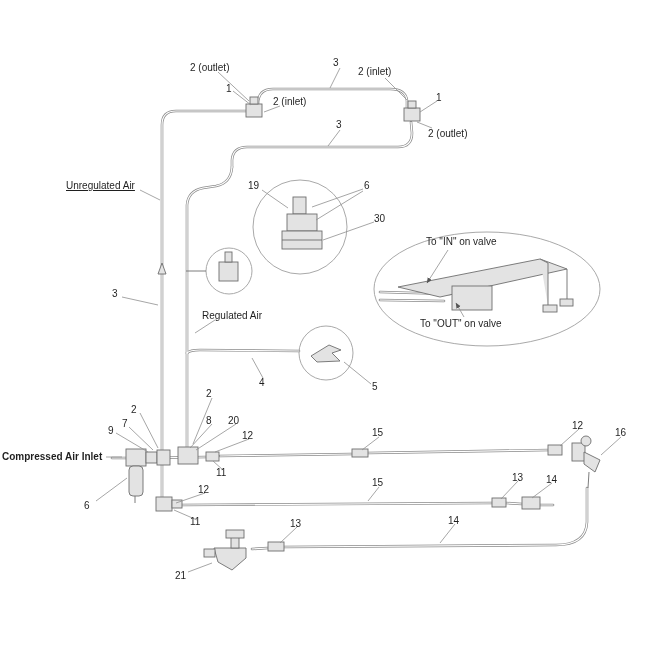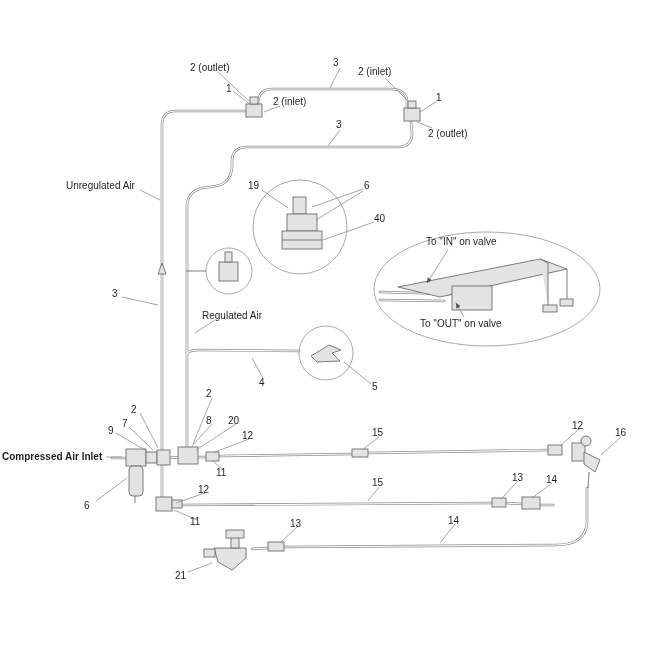--- a/index.html
+++ b/index.html
@@ -184,24 +184,24 @@
 
   <div id="labels-layer">
       <span class="lbl" style="left: 190px; top: 62px;">2 (outlet)</span>
       <span class="lbl" style="left: 226px; top: 83px;">1</span>
       <span class="lbl" style="left: 333px; top: 57px;">3</span>
       <span class="lbl" style="left: 358px; top: 66px;">2 (inlet)</span>
       <span class="lbl" style="left: 273px; top: 96px;">2 (inlet)</span>
       <span class="lbl" style="left: 436px; top: 92px;">1</span>
       <span class="lbl" style="left: 428px; top: 128px;">2 (outlet)</span>
       <span class="lbl" style="left: 336px; top: 119px;">3</span>
-      <span class="lbl" style="left: 66px; top: 180px;">Unregulated Air</span>
+      <span class="lbl" style="left: 66px; top: 180px; text-decoration: underline;">Unregulated Air</span>
       <span class="lbl" style="left: 248px; top: 180px;">19</span>
       <span class="lbl" style="left: 364px; top: 180px;">6</span>
-      <span class="lbl" style="left: 374px; top: 213px;">40</span>
+      <span class="lbl" style="left: 374px; top: 213px;">30</span>
       <span class="lbl" style="left: 426px; top: 236px;">To "IN" on valve</span>
       <span class="lbl" style="left: 420px; top: 318px;">To "OUT" on valve</span>
       <span class="lbl" style="left: 112px; top: 288px;">3</span>
       <span class="lbl" style="left: 202px; top: 310px;">Regulated Air</span>
       <span class="lbl" style="left: 259px; top: 377px;">4</span>
       <span class="lbl" style="left: 372px; top: 381px;">5</span>
       <span class="lbl" style="left: 206px; top: 388px;">2</span>
       <span class="lbl" style="left: 131px; top: 404px;">2</span>
       <span class="lbl" style="left: 206px; top: 415px;">8</span>
       <span class="lbl" style="left: 228px; top: 415px;">20</span>

